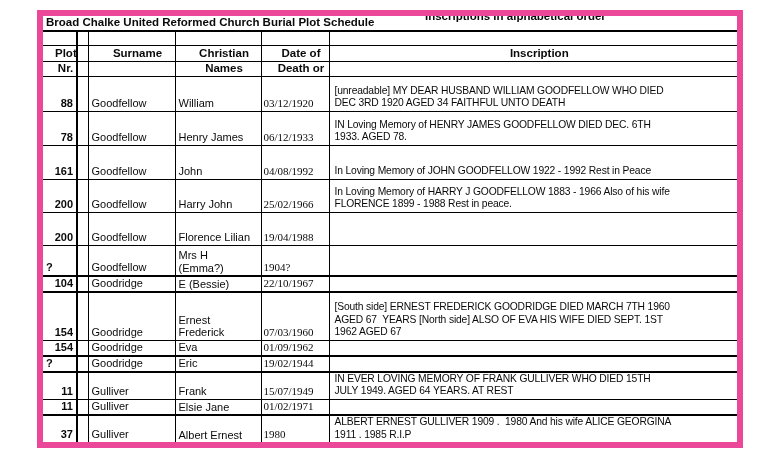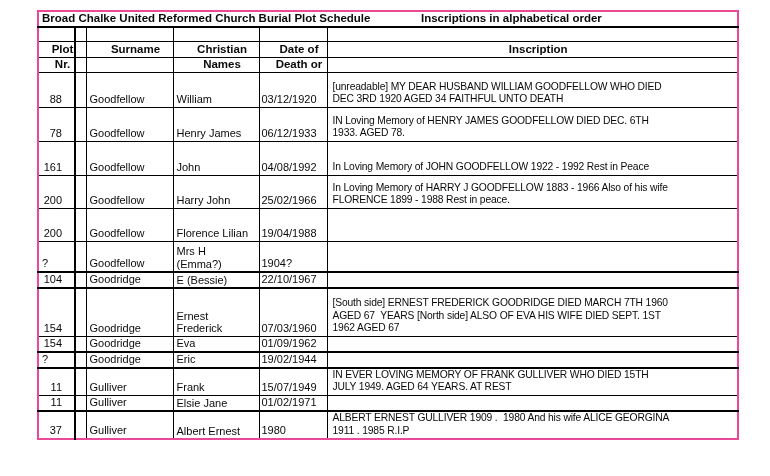--- a/index.html
+++ b/index.html
@@ -11,21 +11,21 @@
     overflow: hidden;
     font-family: "Liberation Sans", sans-serif;
   }
   #sheet {
     position: absolute;
     left: 37px;
     top: 10px;
     width: 700px;
     border-collapse: collapse;
     table-layout: fixed;
-    border: 2px solid #ec4899;
+    border: 6px solid #ec4899;
   }
   td, th {
     border: 1px solid #000;
     vertical-align: bottom;
     color: #0a0a0a;
     font-size: 11px;
     padding: 0 2px 1px 3px;
     overflow: hidden;
     line-height: 13px;
   }
@@ -55,51 +55,52 @@
   .title-row > td {
     border-bottom-width: 2px;
     font-weight: bold;
     font-size: 11.5px;
     position: relative;
     white-space: nowrap;
   }
   .title-right {
     position: absolute;
     left: 382px;
-    bottom: 1px;
+    bottom: 7px;
   }
 
   tr.hdr > th {
     font-weight: bold;
     font-size: 11.5px;
     text-align: center;
     padding: 0 0 1px 12px;
   }
 
   td.plot, th.plot-h {
     border-right-width: 2px;
   }
   td.plot {
     text-align: right;
-    padding-right: 12px;
+    padding-right: 3px;
+    font-weight: bold;
   }
   td.plot.q {
     text-align: left;
     padding-left: 3px;
   }
   td.chr, td.ins {
     white-space: pre;
     line-height: 12.5px;
   }
   td.ins {
     font-size: 10.3px;
     letter-spacing: -0.15px;
     padding-left: 5px;
   }
-  td.dat { padding-left: 2px; }
+  td.dat { padding-left: 2px; font-family: Liberation Serif, serif; }
 </style>
 </head>
 <body>
 
 <table id="sheet">
   <colgroup>
     <col class="c-plot">
       <col class="c-gap">
       <col class="c-sur">
       <col class="c-chr">

